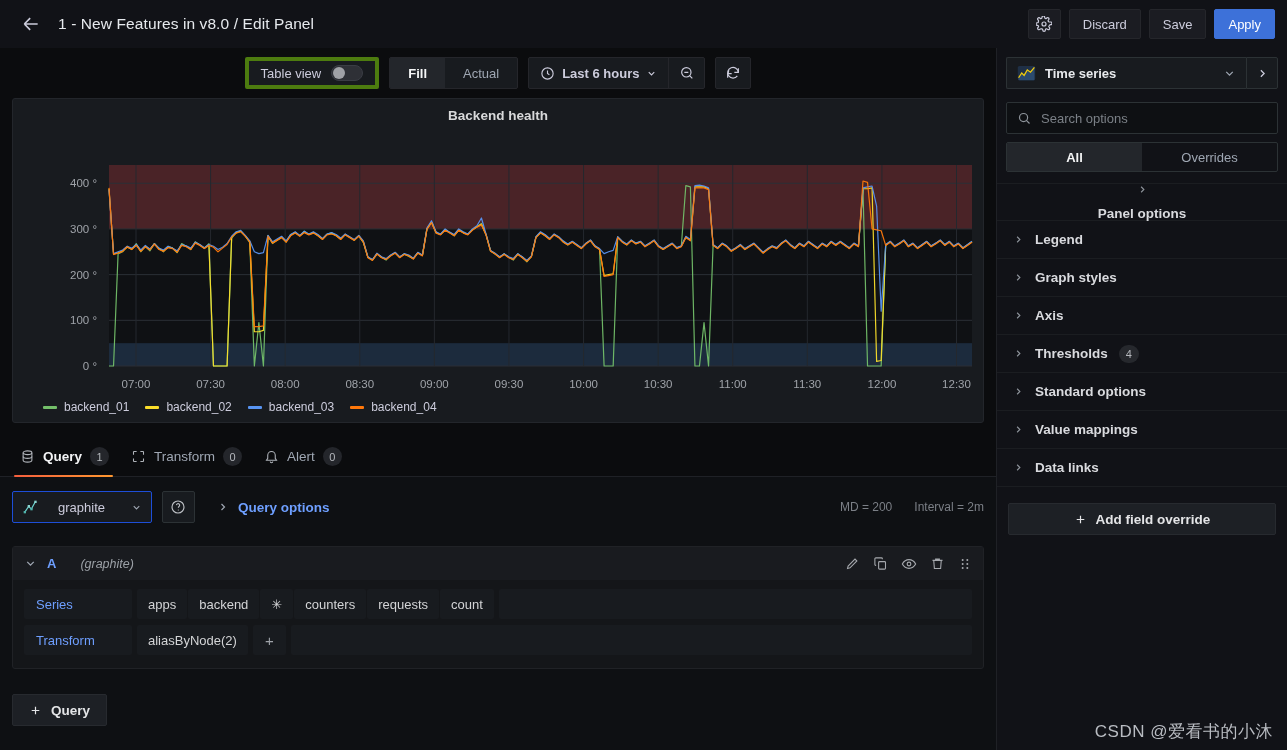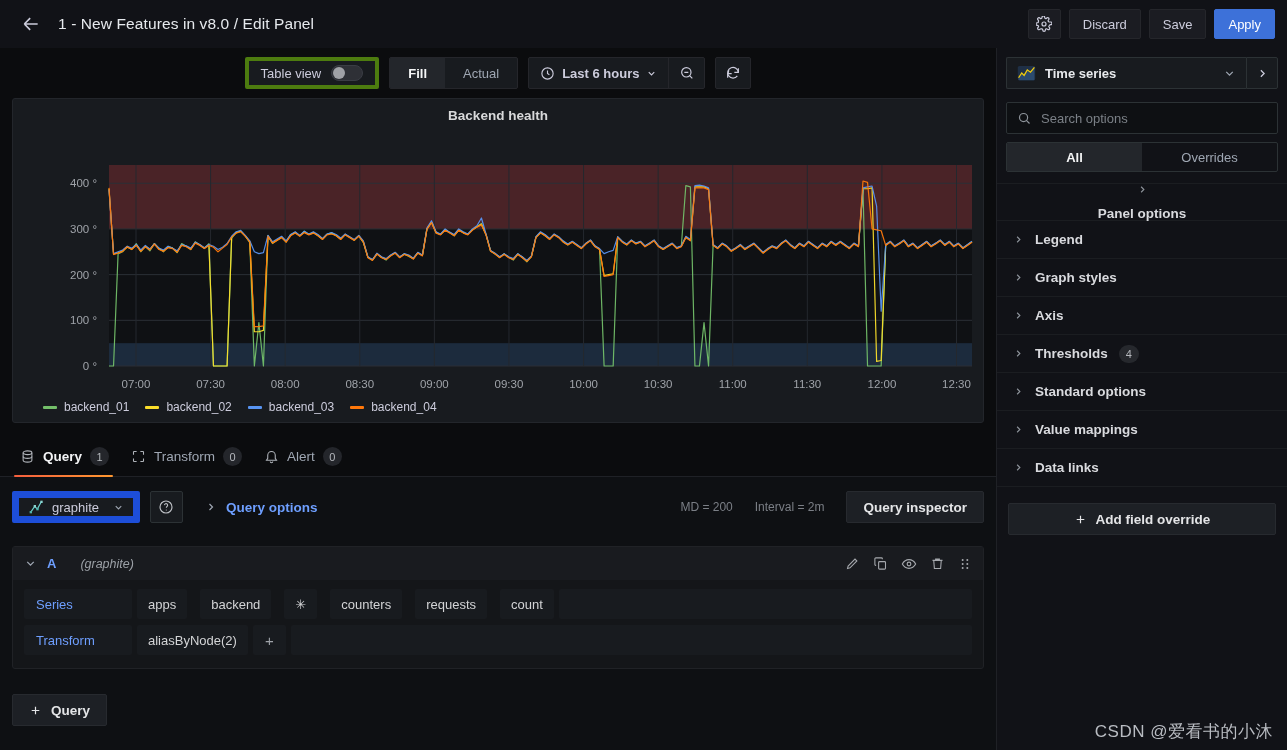--- a/index.html
+++ b/index.html
@@ -141,22 +141,22 @@
     min-width: 19px; height: 19px; padding: 0 5px; border-radius: 10px;
     background: #24262b; color: #b5b8bd; font-size: 11px;
     display: inline-flex; align-items: center; justify-content: center;
   }
 
   
   .query-area { background: #0e1013; flex: 1; padding: 14px 12px 0 12px; }
   .ds-row { display: flex; align-items: center; gap: 0; }
   .ds-picker {
     height: 32px; min-width: 117px; display: flex; align-items: center;
-    gap: 8px; padding: 0 9px;
-    background: #181b1f; border: 7px solid #1d4ed8; border-radius: 2px;
+    gap: 20px; padding: 0 9px;
+    background: #181b1f; border: 1px solid #1d4ed8; border-radius: 2px;
     font-size: 13px; color: #ccccdc; cursor: pointer;
   }
   .ds-help {
     height: 32px; width: 33px; margin-left: 10px;
     display: flex; align-items: center; justify-content: center;
     background: #181b1f; border: 1px solid #2c3235; border-radius: 2px;
     cursor: pointer; color: #bdc0c5;
   }
   .qopts {
     display: flex; align-items: center; gap: 9px; margin-left: 22px;
@@ -461,21 +461,20 @@
         <div class="qopts">
           <svg width="12" height="12" viewBox="0 0 24 24" fill="none" stroke="#9fa7b3" stroke-width="2.4">
               <path d="M9 6l6 6-6 6"></path>
             </svg>
           <span class="qopts-label">Query options</span>
         </div>
         <div class="qopts-meta">
           <span>MD = 200</span>
           <span>Interval = 2m</span>
         </div>
-        <div class="qinspect">Query inspector</div>
       </div>
 
       <div class="query-card">
         <div class="qc-header">
           <span class="qc-caret">
             <svg width="13" height="13" viewBox="0 0 24 24" fill="none" stroke="currentColor" stroke-width="2.4">
                 <path d="M6 9l6 6 6-6"></path>
               </svg>
           </span>
           <span class="qc-ref">A</span>
@@ -511,21 +510,21 @@
                   <circle cx="16" cy="12" r="1.7"></circle>
                 <circle cx="8" cy="19" r="1.7"></circle>
                   <circle cx="16" cy="19" r="1.7"></circle>
               </svg>
             </span>
           </span>
         </div>
         <div class="qc-body">
           <div class="qrow">
             <div class="qrow-label">Series</div>
-            <div id="series-segs" style="display:flex;gap:13px">
+            <div id="series-segs" style="display:flex;gap:1px">
                 <div class="qseg">apps</div>
                 <div class="qseg">backend</div>
                 <div class="qseg">✳</div>
                 <div class="qseg">counters</div>
                 <div class="qseg">requests</div>
                 <div class="qseg">count</div>
               </div>
             <div class="qrow-filler"></div>
           </div>
           <div class="qrow">

